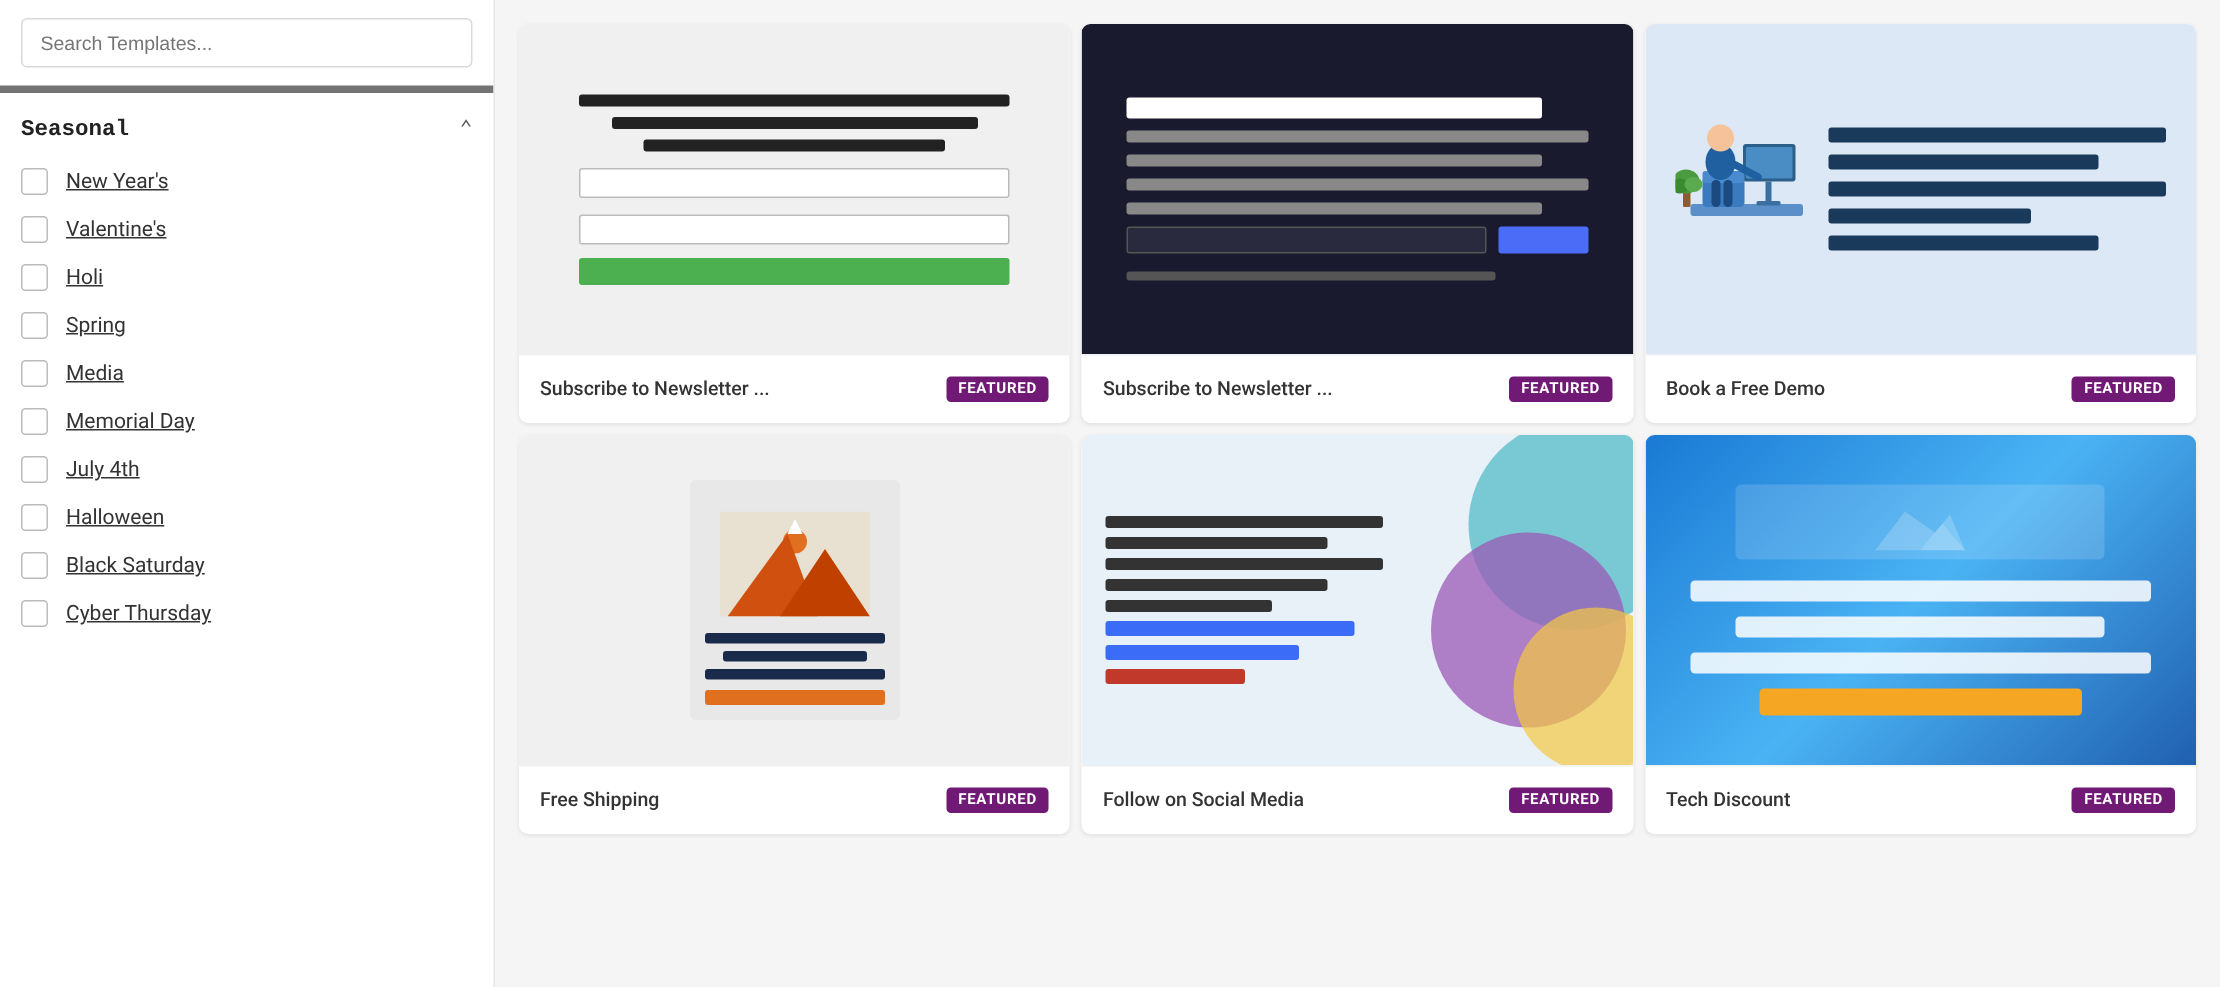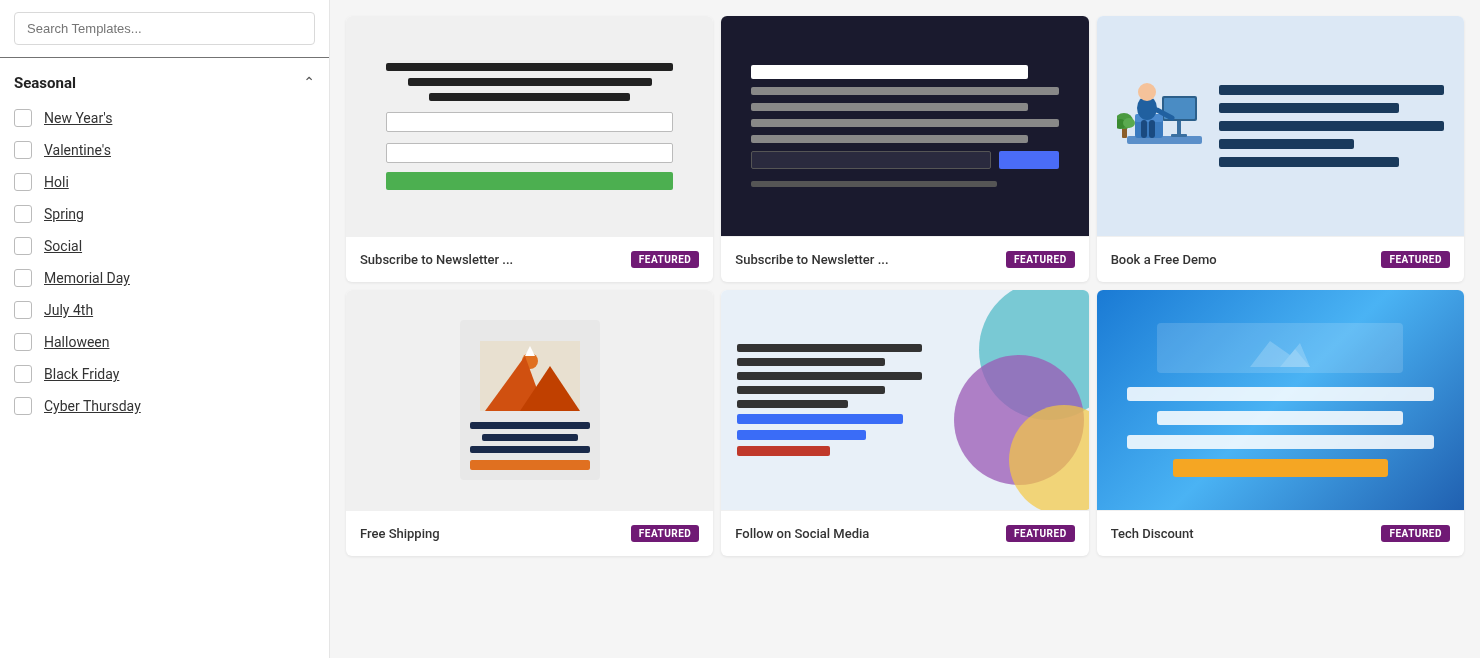--- a/index.html
+++ b/index.html
@@ -12,39 +12,40 @@
       background: #fff;
       border-right: 1px solid #e5e5e5;
       display: flex;
       flex-direction: column;
       height: 100%;
       overflow-y: auto;
     }
 
     #search-container {
       padding: 12px 14px;
-      border-bottom: 1px solid #737373;
+      border-bottom: 5px solid #737373;
     }
 
     #search-input {
       width: 100%;
       padding: 8px 12px;
       border: 1px solid #d9d9d9;
       border-radius: 4px;
       font-size: 13px;
       color: #999;
       outline: none;
     }
 
     .category-header {
       display: flex;
       align-items: flex-start;
       justify-content: space-between;
       padding: 16px 14px 10px 14px;
       cursor: pointer;
+      font-family: Liberation Mono, monospace;
     }
 
     .category-title {
       font-size: 15px;
       font-weight: 700;
       color: #222;
     }
 
     .chevron-icon {
       font-size: 14px;
@@ -305,37 +306,37 @@
       <div class="filter-item">
         <input type="checkbox" class="filter-checkbox" style="">
         <span class="filter-label">Holi</span>
       </div>
       <div class="filter-item">
         <input type="checkbox" class="filter-checkbox" style="">
         <span class="filter-label">Spring</span>
       </div>
       <div class="filter-item">
         <input type="checkbox" class="filter-checkbox" style="">
-        <span class="filter-label">Social</span>
+        <span class="filter-label">Media</span>
       </div>
       <div class="filter-item">
         <input type="checkbox" class="filter-checkbox" style="">
         <span class="filter-label">Memorial Day</span>
       </div>
       <div class="filter-item">
         <input type="checkbox" class="filter-checkbox" style="">
         <span class="filter-label">July 4th</span>
       </div>
       <div class="filter-item">
         <input type="checkbox" class="filter-checkbox" style="">
         <span class="filter-label">Halloween</span>
       </div>
       <div class="filter-item">
         <input type="checkbox" class="filter-checkbox" style="">
-        <span class="filter-label">Black Friday</span>
+        <span class="filter-label">Black Saturday</span>
       </div>
       <div class="filter-item">
         <input type="checkbox" class="filter-checkbox" style="">
         <span class="filter-label">Cyber Thursday</span>
       </div>
     </div>
 
 </div>
 
 <div id="main">

